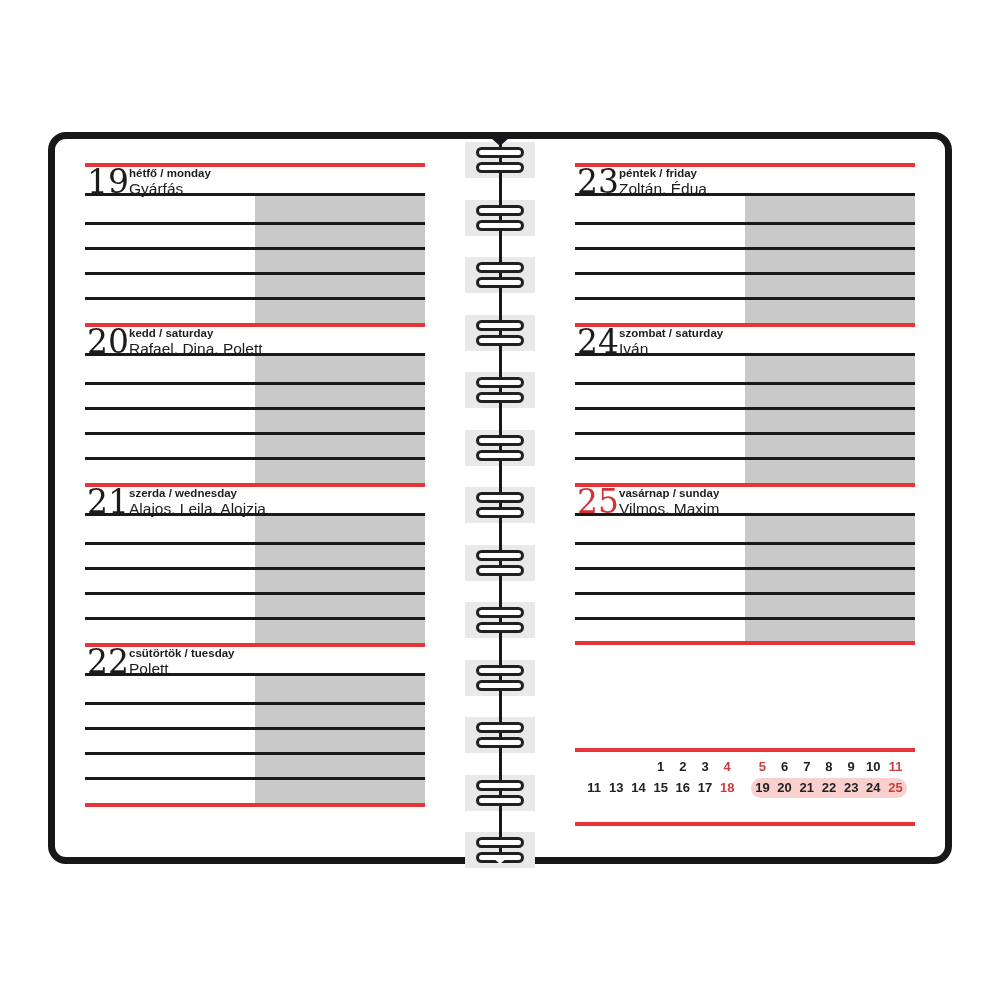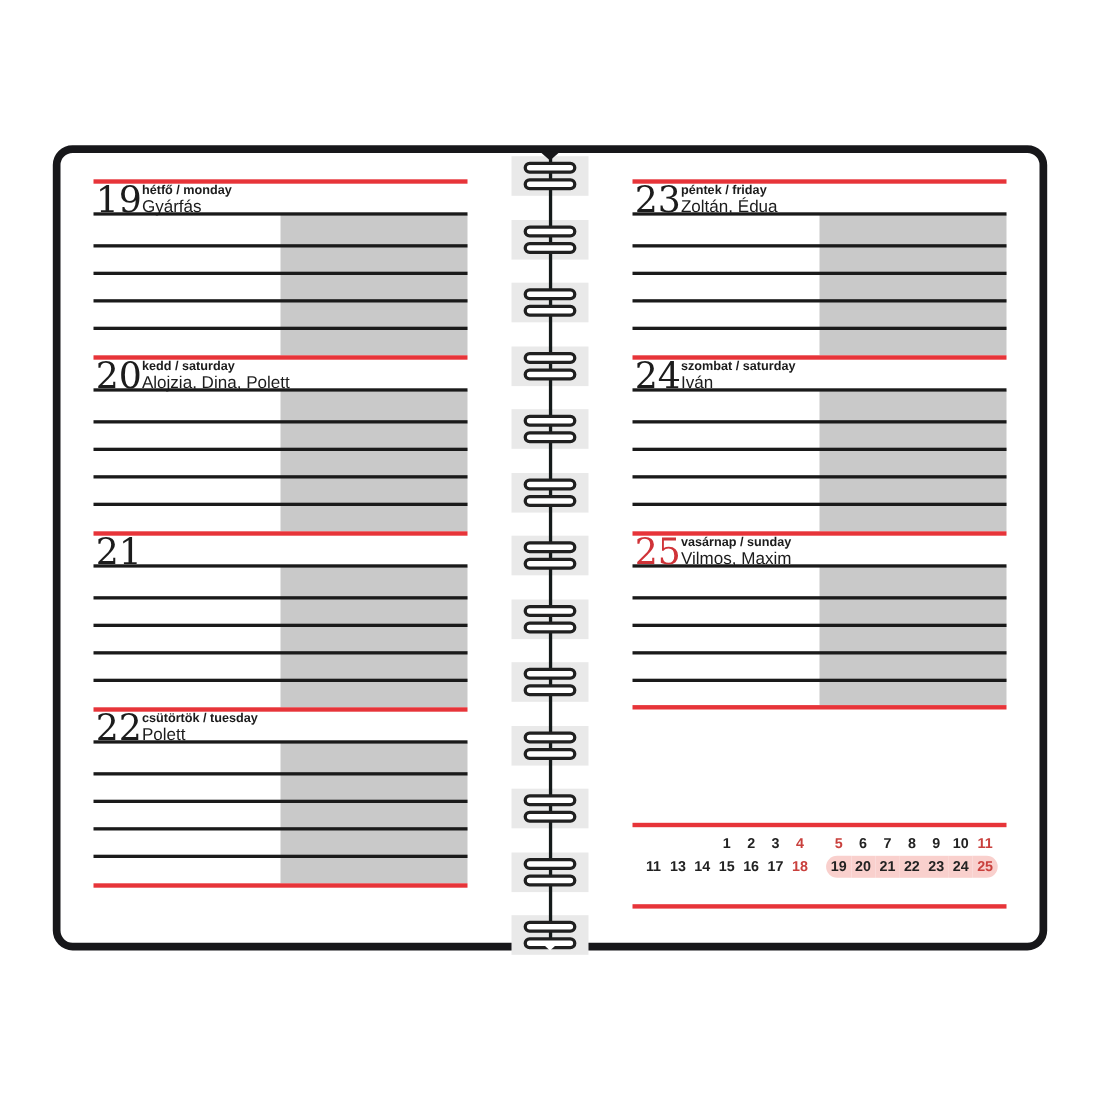--- a/index.html
+++ b/index.html
@@ -115,33 +115,37 @@
     <div class="gray"></div>
     <div class="redline"></div>
     <div class="rule r0"></div>
       <div class="rule r1"></div>
     <div class="rule r2"></div>
       <div class="rule r3"></div>
     <div class="rule r4"></div>
     <span class="day-num">20</span>
     <div class="day-meta">
       <div class="day-names">kedd / saturday</div>
-      <div class="day-nameday">Alojzia, Dina, Polett</div>
+      <div class="day-nameday">Rafael, Dina, Polett</div>
     </div>
   </div>
 
   <div class="day-block" style="left:85px;top:483px">
     <div class="gray"></div>
     <div class="redline"></div>
     <div class="rule r0"></div>
       <div class="rule r1"></div>
     <div class="rule r2"></div>
       <div class="rule r3"></div>
     <div class="rule r4"></div>
     <span class="day-num">21</span>
+    <div class="day-meta">
+      <div class="day-names">szerda / wednesday</div>
+      <div class="day-nameday">Alajos, Leila, Alojzia</div>
+    </div>
   </div>
 
   <div class="day-block" style="left:85px;top:643px">
     <div class="gray"></div>
     <div class="redline"></div>
     <div class="rule r0"></div>
       <div class="rule r1"></div>
     <div class="rule r2"></div>
       <div class="rule r3"></div>
     <div class="rule r4"></div>

